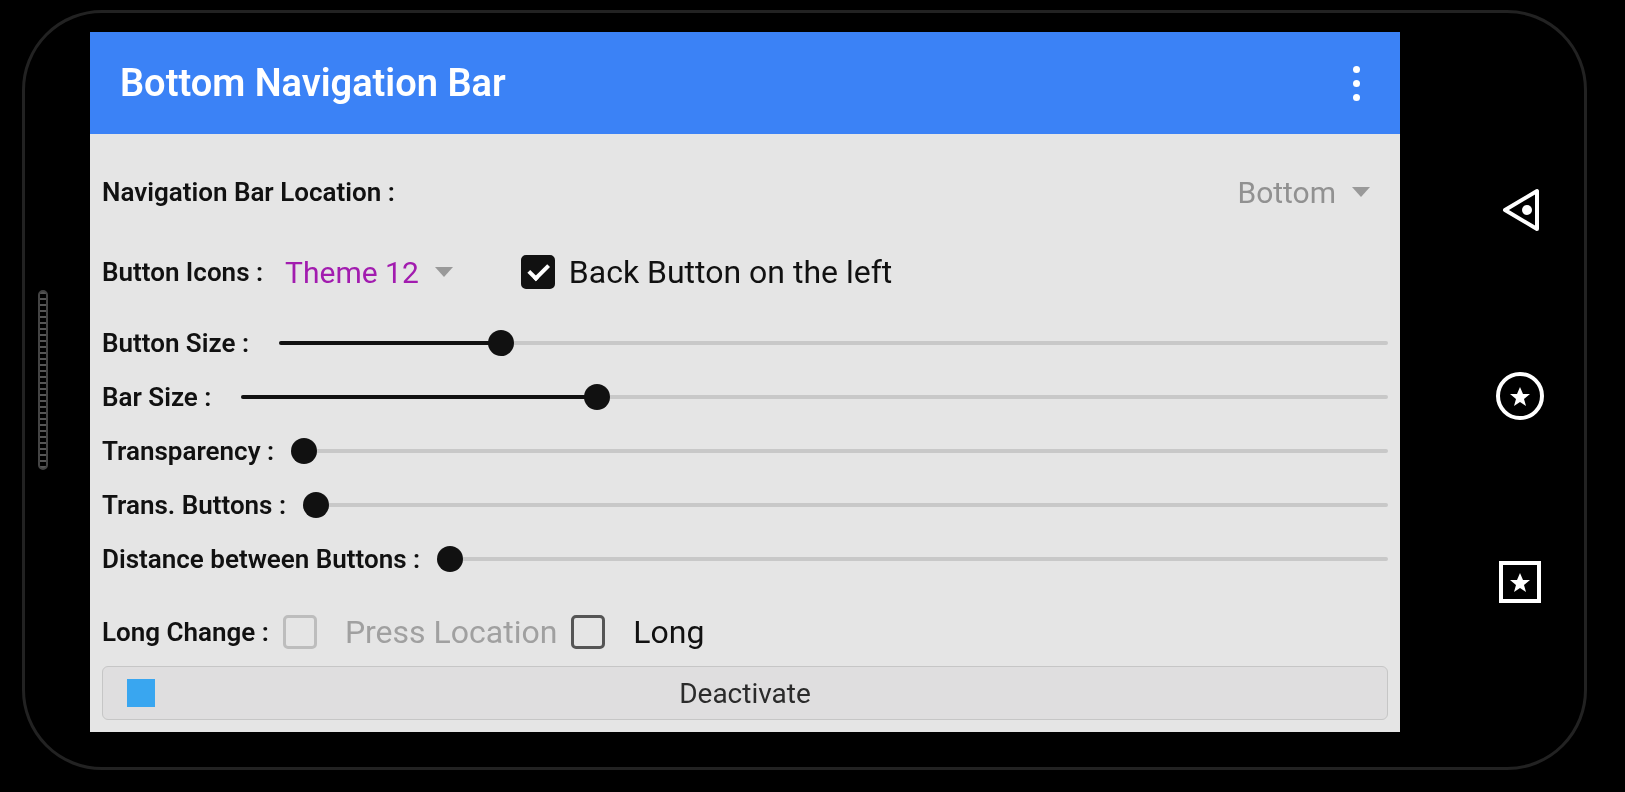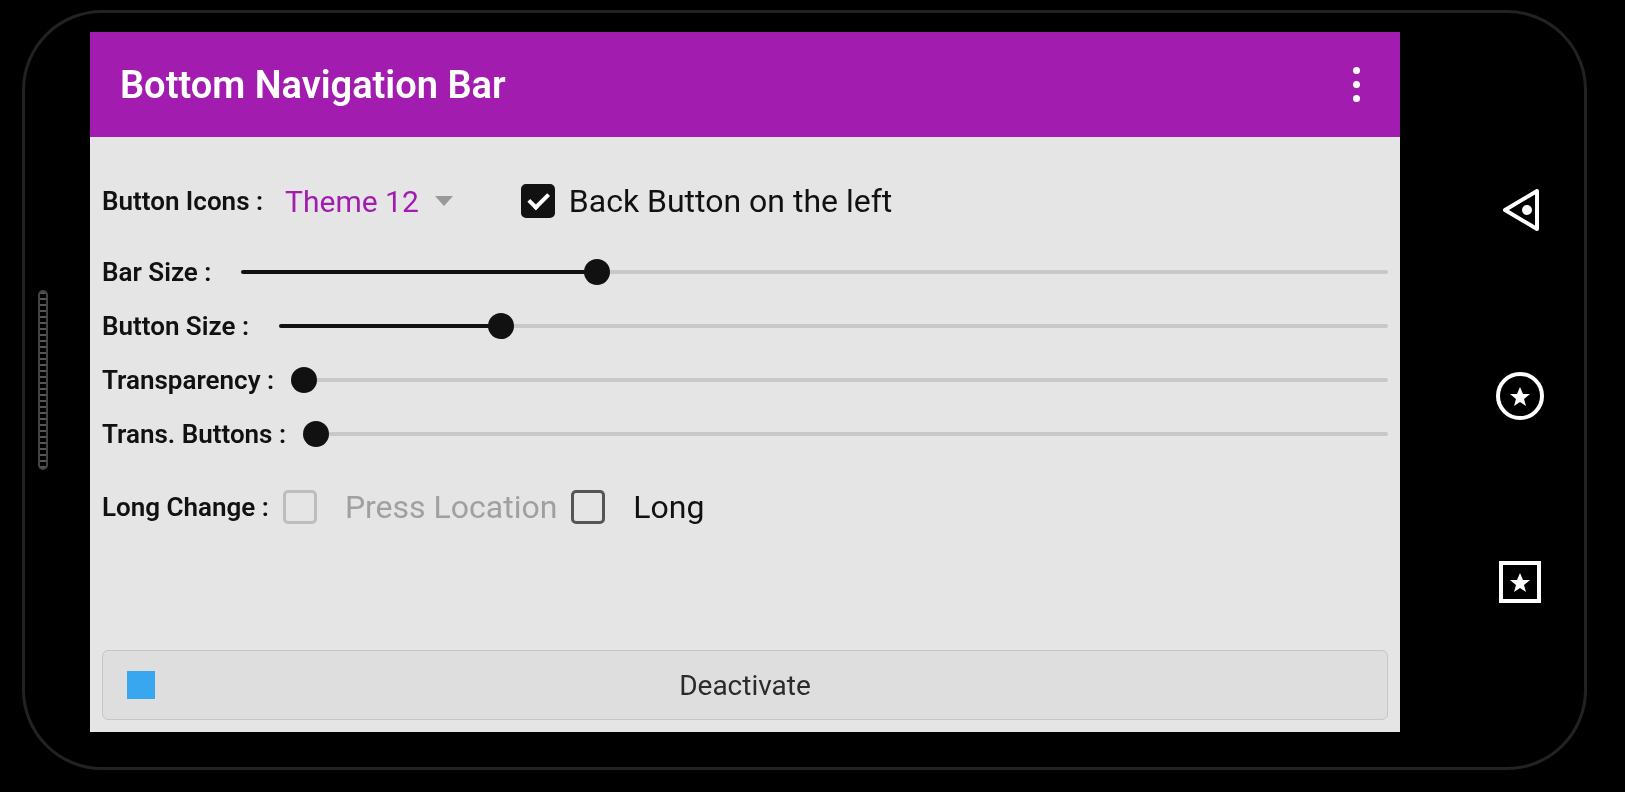--- a/index.html
+++ b/index.html
@@ -37,21 +37,21 @@
     position: absolute;
     left: 90px;
     top: 32px;
     width: 1310px;
     height: 700px;
     background: #e5e5e5;
     display: flex;
     flex-direction: column;
   }
   .app-bar {
-    background: #a21caf;
+    background: #3b82f6;
     color: #fff;
     height: 105px;
     display: flex;
     align-items: center;
     padding: 0 30px;
     justify-content: space-between;
   }
   .app-title {
     font-size: 38px;
     font-weight: 600;
@@ -166,21 +166,21 @@
     transform: translate(-50%, -50%);
   }
   .button-row {
     display: flex;
     gap: 16px;
     padding: 8px 0 12px 0;
     margin-top: auto;
   }
   .big-btn {
     flex: 1;
-    height: 70px;
+    height: 54px;
     background: #dfdedf;
     border: 1px solid #c6c6c6;
     border-radius: 6px;
     display: flex;
     align-items: center;
     cursor: pointer;
     position: relative;
     font-size: 28px;
     color: #2b2b2b;
   }
@@ -232,60 +232,76 @@
     <div class="app-title">Bottom Navigation Bar</div>
     <div class="overflow-icon">
       <span></span>
         <span></span>
         <span></span>
     </div>
   </div>
 
   <div class="content">
 
+    <div class="row row-nav-loc">
+      <div class="label">Navigation Bar Location :</div>
+      <div class="spacer"></div>
+      <div class="dropdown">
+        <span>Bottom</span>
+        <span class="caret"></span>
+      </div>
+    </div>
 
     <div class="row row-btn-icons">
       <div class="label">Button Icons :</div>
       <div class="dropdown theme">
         <span>Theme 12</span>
         <span class="caret"></span>
       </div>
       <div class="icons-row">
         <div class="checkbox checked"></div>
         <div class="check-label">Back Button on the left</div>
       </div>
     </div>
 
     <div class="slider-group">
       <div class="slider-row">
+        <div class="label">Button Size :</div>
+        <div class="slider">
+          <div class="slider-track"></div>
+            <div class="slider-fill" style="width: 20%;"></div>
+            <div class="slider-thumb" style="left: 20%;"></div>
+        </div>
+      </div>
+      <div class="slider-row">
         <div class="label">Bar Size :</div>
         <div class="slider">
           <div class="slider-track"></div>
             <div class="slider-fill" style="width: 31%;"></div>
             <div class="slider-thumb" style="left: 31%;"></div>
         </div>
       </div>
       <div class="slider-row">
-        <div class="label">Button Size :</div>
-        <div class="slider">
-          <div class="slider-track"></div>
-            <div class="slider-fill" style="width: 20%;"></div>
-            <div class="slider-thumb" style="left: 20%;"></div>
-        </div>
-      </div>
-      <div class="slider-row">
         <div class="label">Transparency :</div>
         <div class="slider">
           <div class="slider-track"></div>
             <div class="slider-fill" style="width: 0%;"></div>
             <div class="slider-thumb" style="left: 0%;"></div>
         </div>
       </div>
       <div class="slider-row">
         <div class="label">Trans. Buttons :</div>
+        <div class="slider">
+          <div class="slider-track"></div>
+            <div class="slider-fill" style="width: 0%;"></div>
+            <div class="slider-thumb" style="left: 0%;"></div>
+        </div>
+      </div>
+      <div class="slider-row">
+        <div class="label">Distance between Buttons :</div>
         <div class="slider">
           <div class="slider-track"></div>
             <div class="slider-fill" style="width: 0%;"></div>
             <div class="slider-thumb" style="left: 0%;"></div>
         </div>
       </div>
     </div>
 
     <div class="row row-longpress">
       <div class="label">Long Change :</div>

